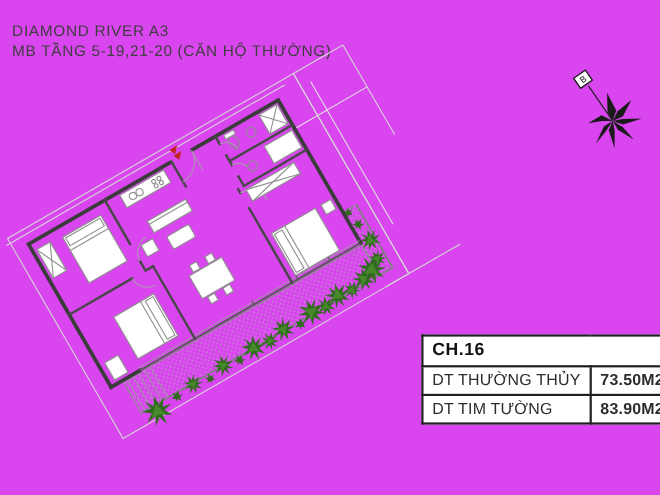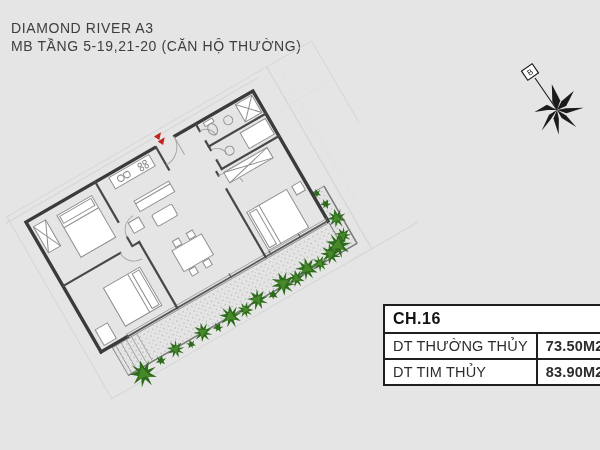--- a/index.html
+++ b/index.html
@@ -1,16 +1,16 @@
 <!DOCTYPE html>
 <html><head>
 <meta charset="utf-8">
 <style>
   html,body{margin:0;padding:0;background:#ffffff;}
-  .stage{position:relative;width:600px;height:450px;background:#e5e5e5;overflow:hidden;
+  .stage{position:relative;width:600px;height:450px;background:#d946ef;overflow:hidden;
          font-family:"Liberation Sans",sans-serif;}
   .title-block{position:absolute;left:11px;top:19px;color:#3e3e3e;font-size:14px;
                line-height:18px;letter-spacing:.6px;font-weight:500;white-space:nowrap;}
   .plan-svg{position:absolute;left:0;top:0;}
   svg text{font-family:"Liberation Sans",sans-serif;}
   .info-table{position:absolute;left:383px;top:304px;width:200px;border:2px solid #1f1f1f;
               border-collapse:collapse;background:#fff;color:#2c2c2c;}
   .info-table td,.info-table th{border:2px solid #1f1f1f;padding:0 8px;white-space:nowrap;}
   .info-table th{height:26px;font-size:16px;font-weight:bold;text-align:left;
                  letter-spacing:.5px;color:#111;}
@@ -187,18 +187,18 @@
   <table class="info-table">
     <tbody>
       <tr>
         <th colspan="2">CH.16</th>
       </tr>
       <tr>
         <td>DT THƯỜNG THỦY</td>
         <td class="val">73.50M2</td>
       </tr>
       <tr>
-        <td>DT TIM THỦY</td>
+        <td>DT TIM TƯỜNG</td>
         <td class="val">83.90M2</td>
       </tr>
     </tbody>
   </table>
 </div>
 
 </body></html>

